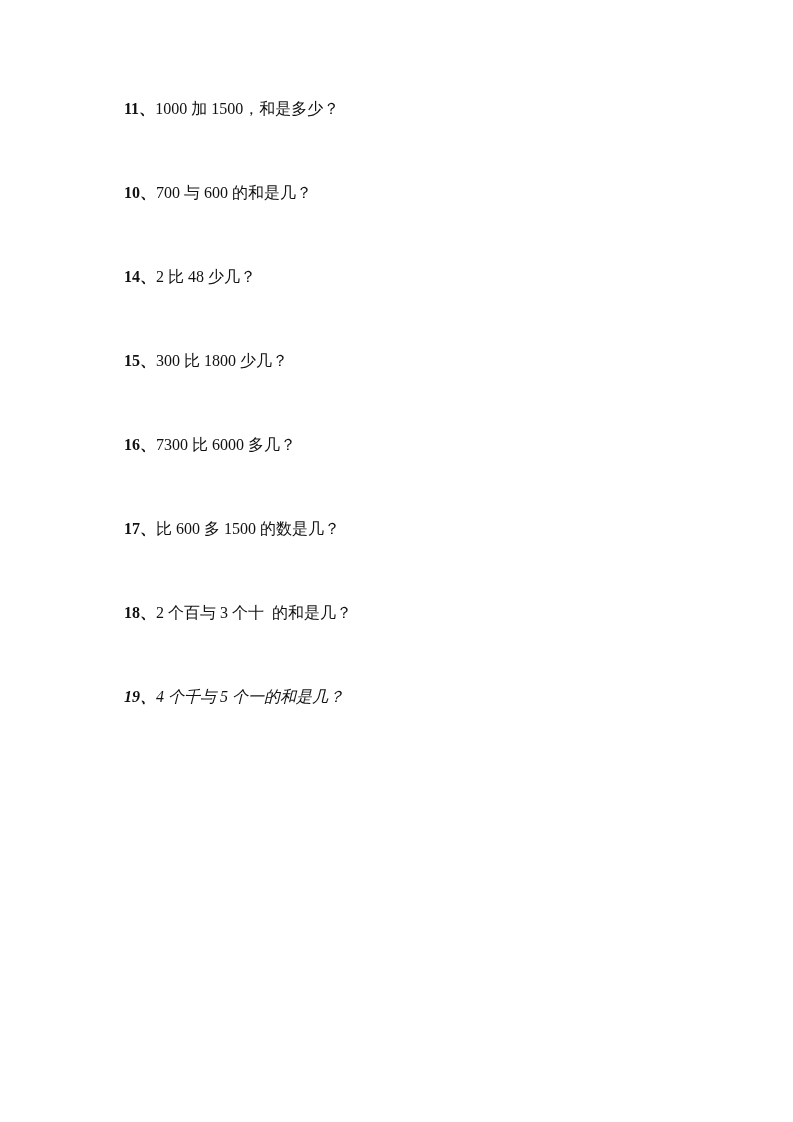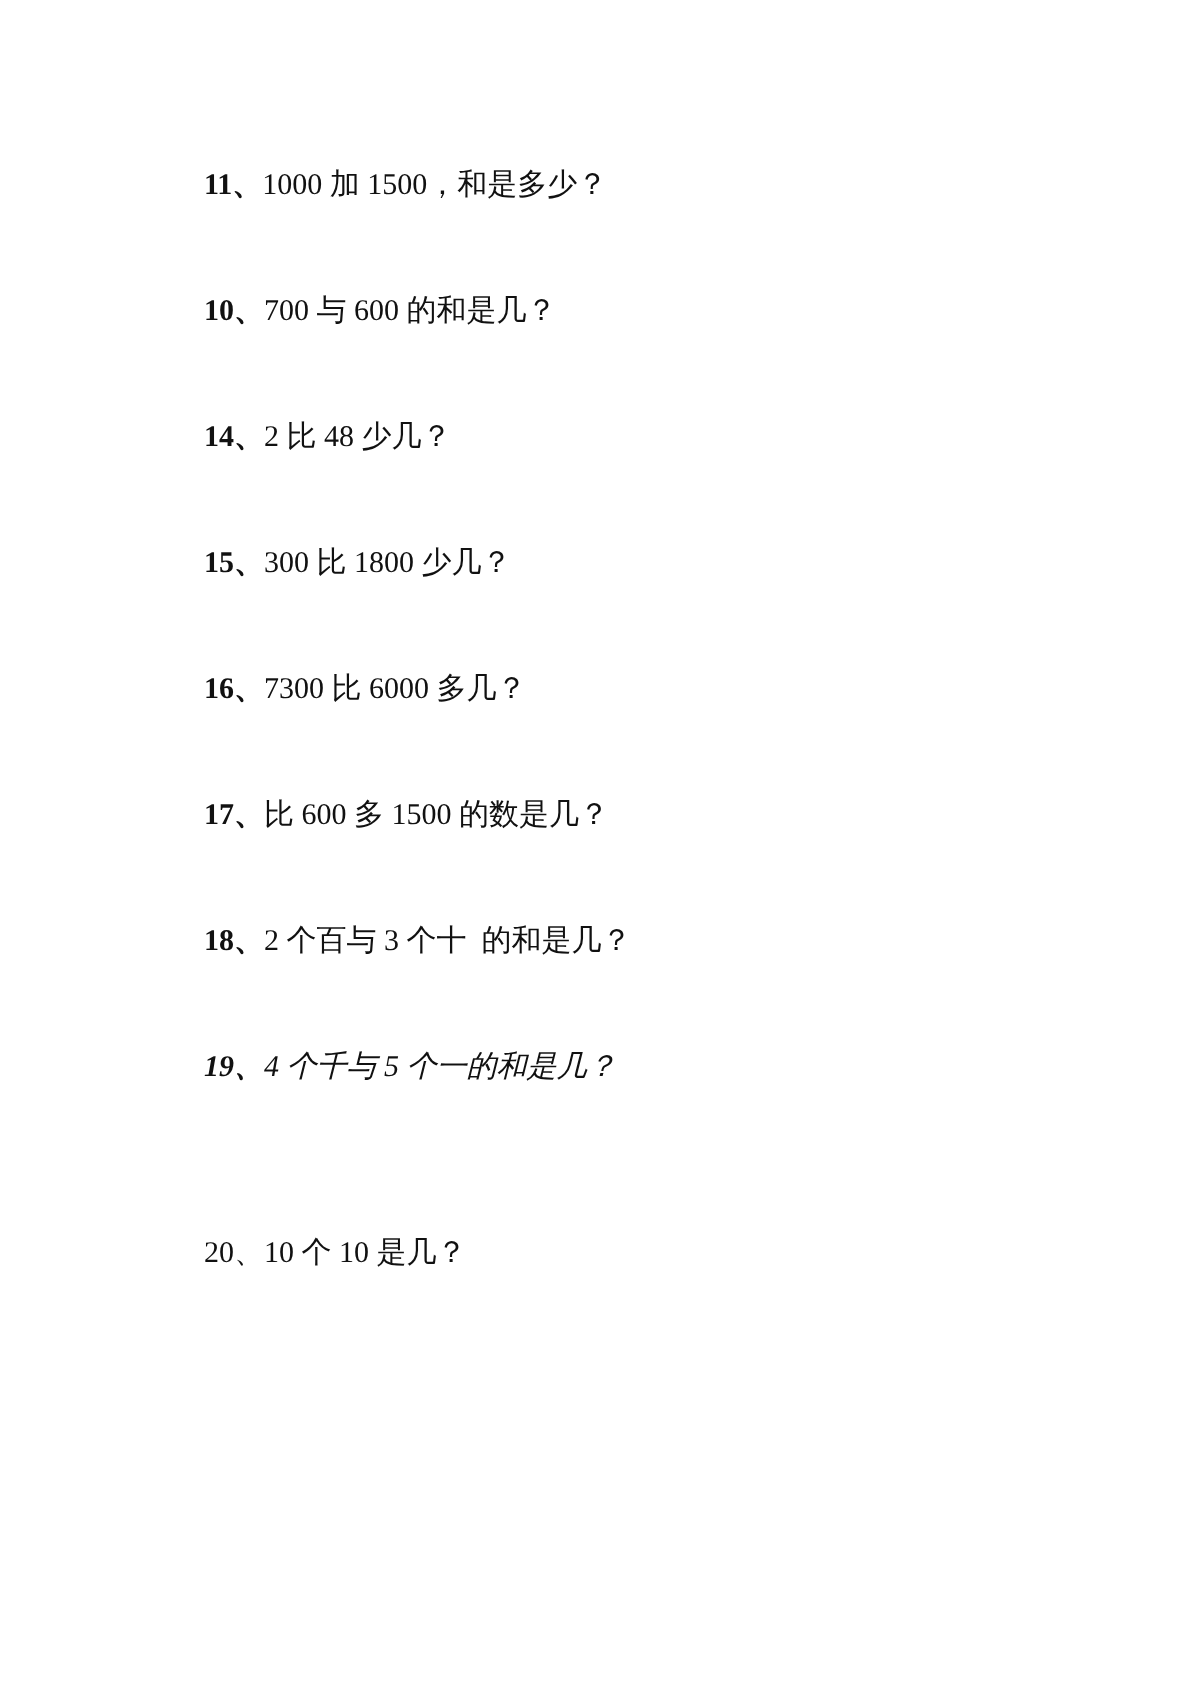--- a/index.html
+++ b/index.html
@@ -22,24 +22,24 @@
     padding: 95px 80px 0 120px;
     position: relative;
   }
   .q-list {
     list-style: none;
     margin: 0;
     padding: 0;
   }
   .q-item {
     display: block;
-    font-size: 20px;
+    font-size: 16px;
     line-height: 1.2;
     color: #111111;
-    margin: 16px;
+    margin: 4px;
     white-space: pre;
   }
   .q-num {
     font-weight: bold;
     letter-spacing: 0px;
   }
   .q-text {
     font-weight: normal;
   }
   
@@ -88,18 +88,15 @@
     </div>
 
     <div class="q-row">
       <div class="q-inner q-item"><span class="q-num">18、</span><span class="q-text">2 个百与 3 个十  的和是几？</span></div>
     </div>
 
     <div class="q-row last-gap">
       <div class="q-inner q-item"><span class="q-num">19、</span><span class="q-text">4 个千与 5 个一的和是几？</span></div>
     </div>
 
-    <div class="q-row">
-      <div class="q-inner q-item"><span class="q-num" style="font-weight:normal;">20、</span><span class="q-text">10 个 10 是几？</span></div>
-    </div>
 
   </div>
 </div>
 
 </body></html>

